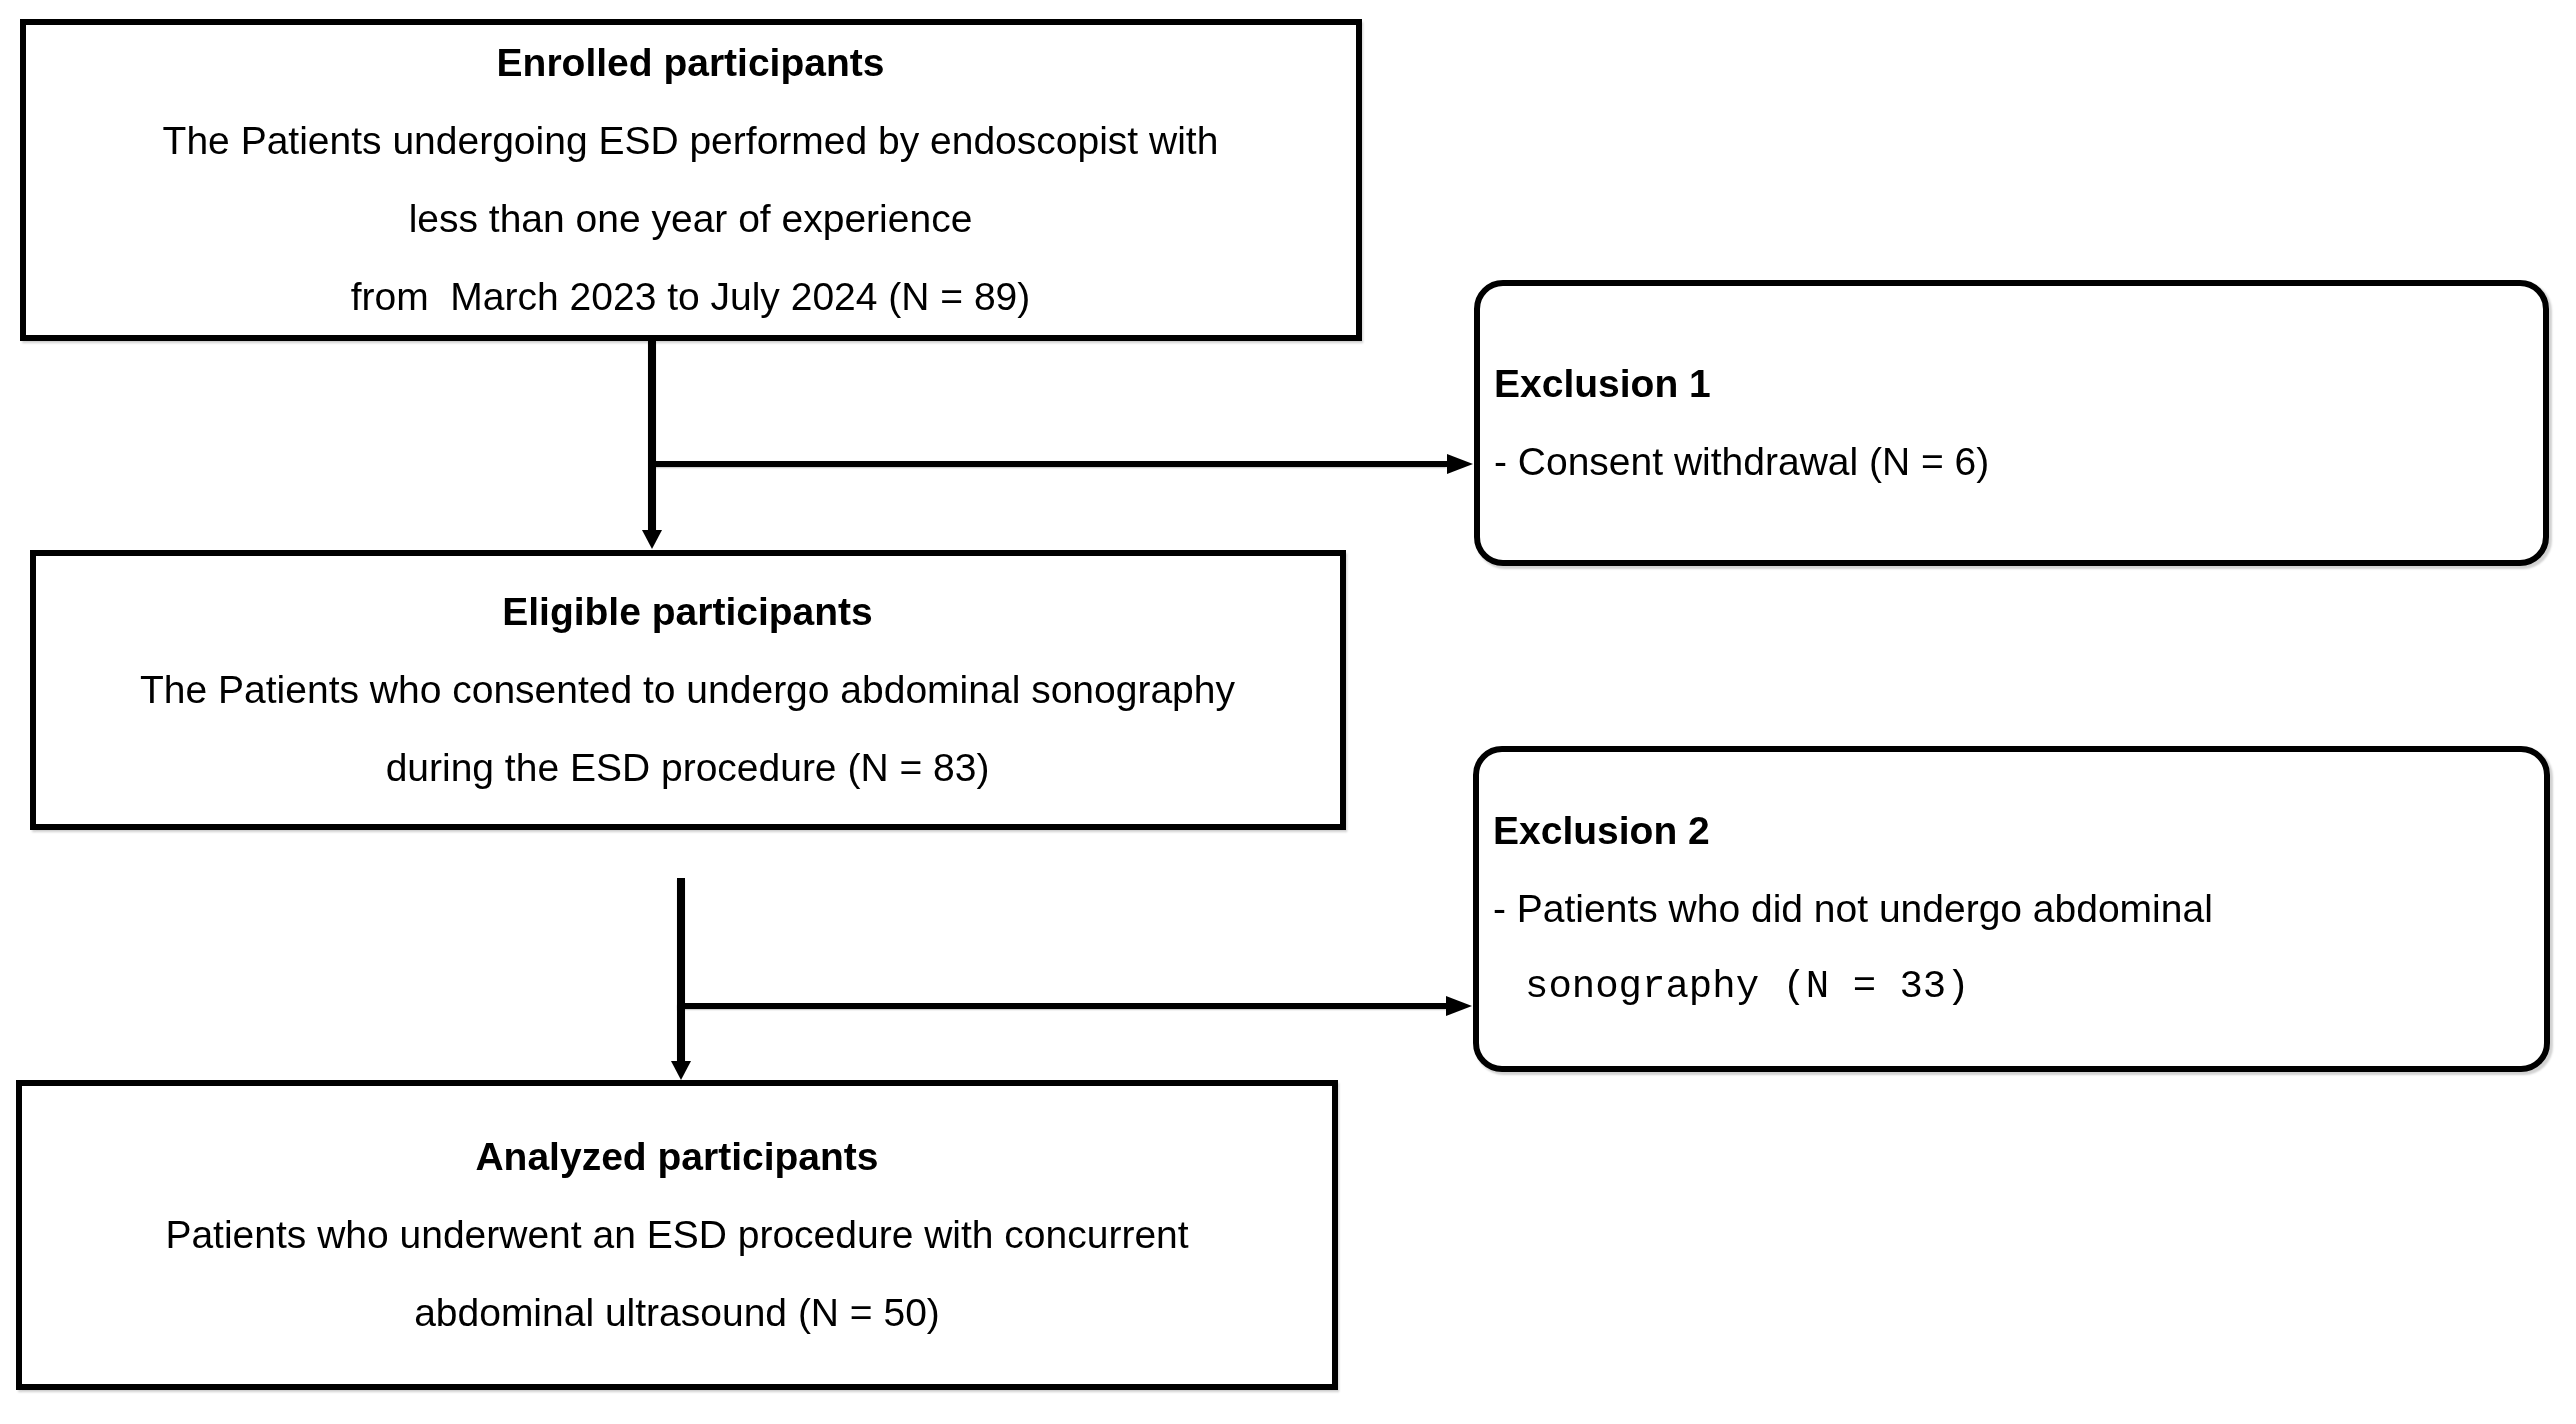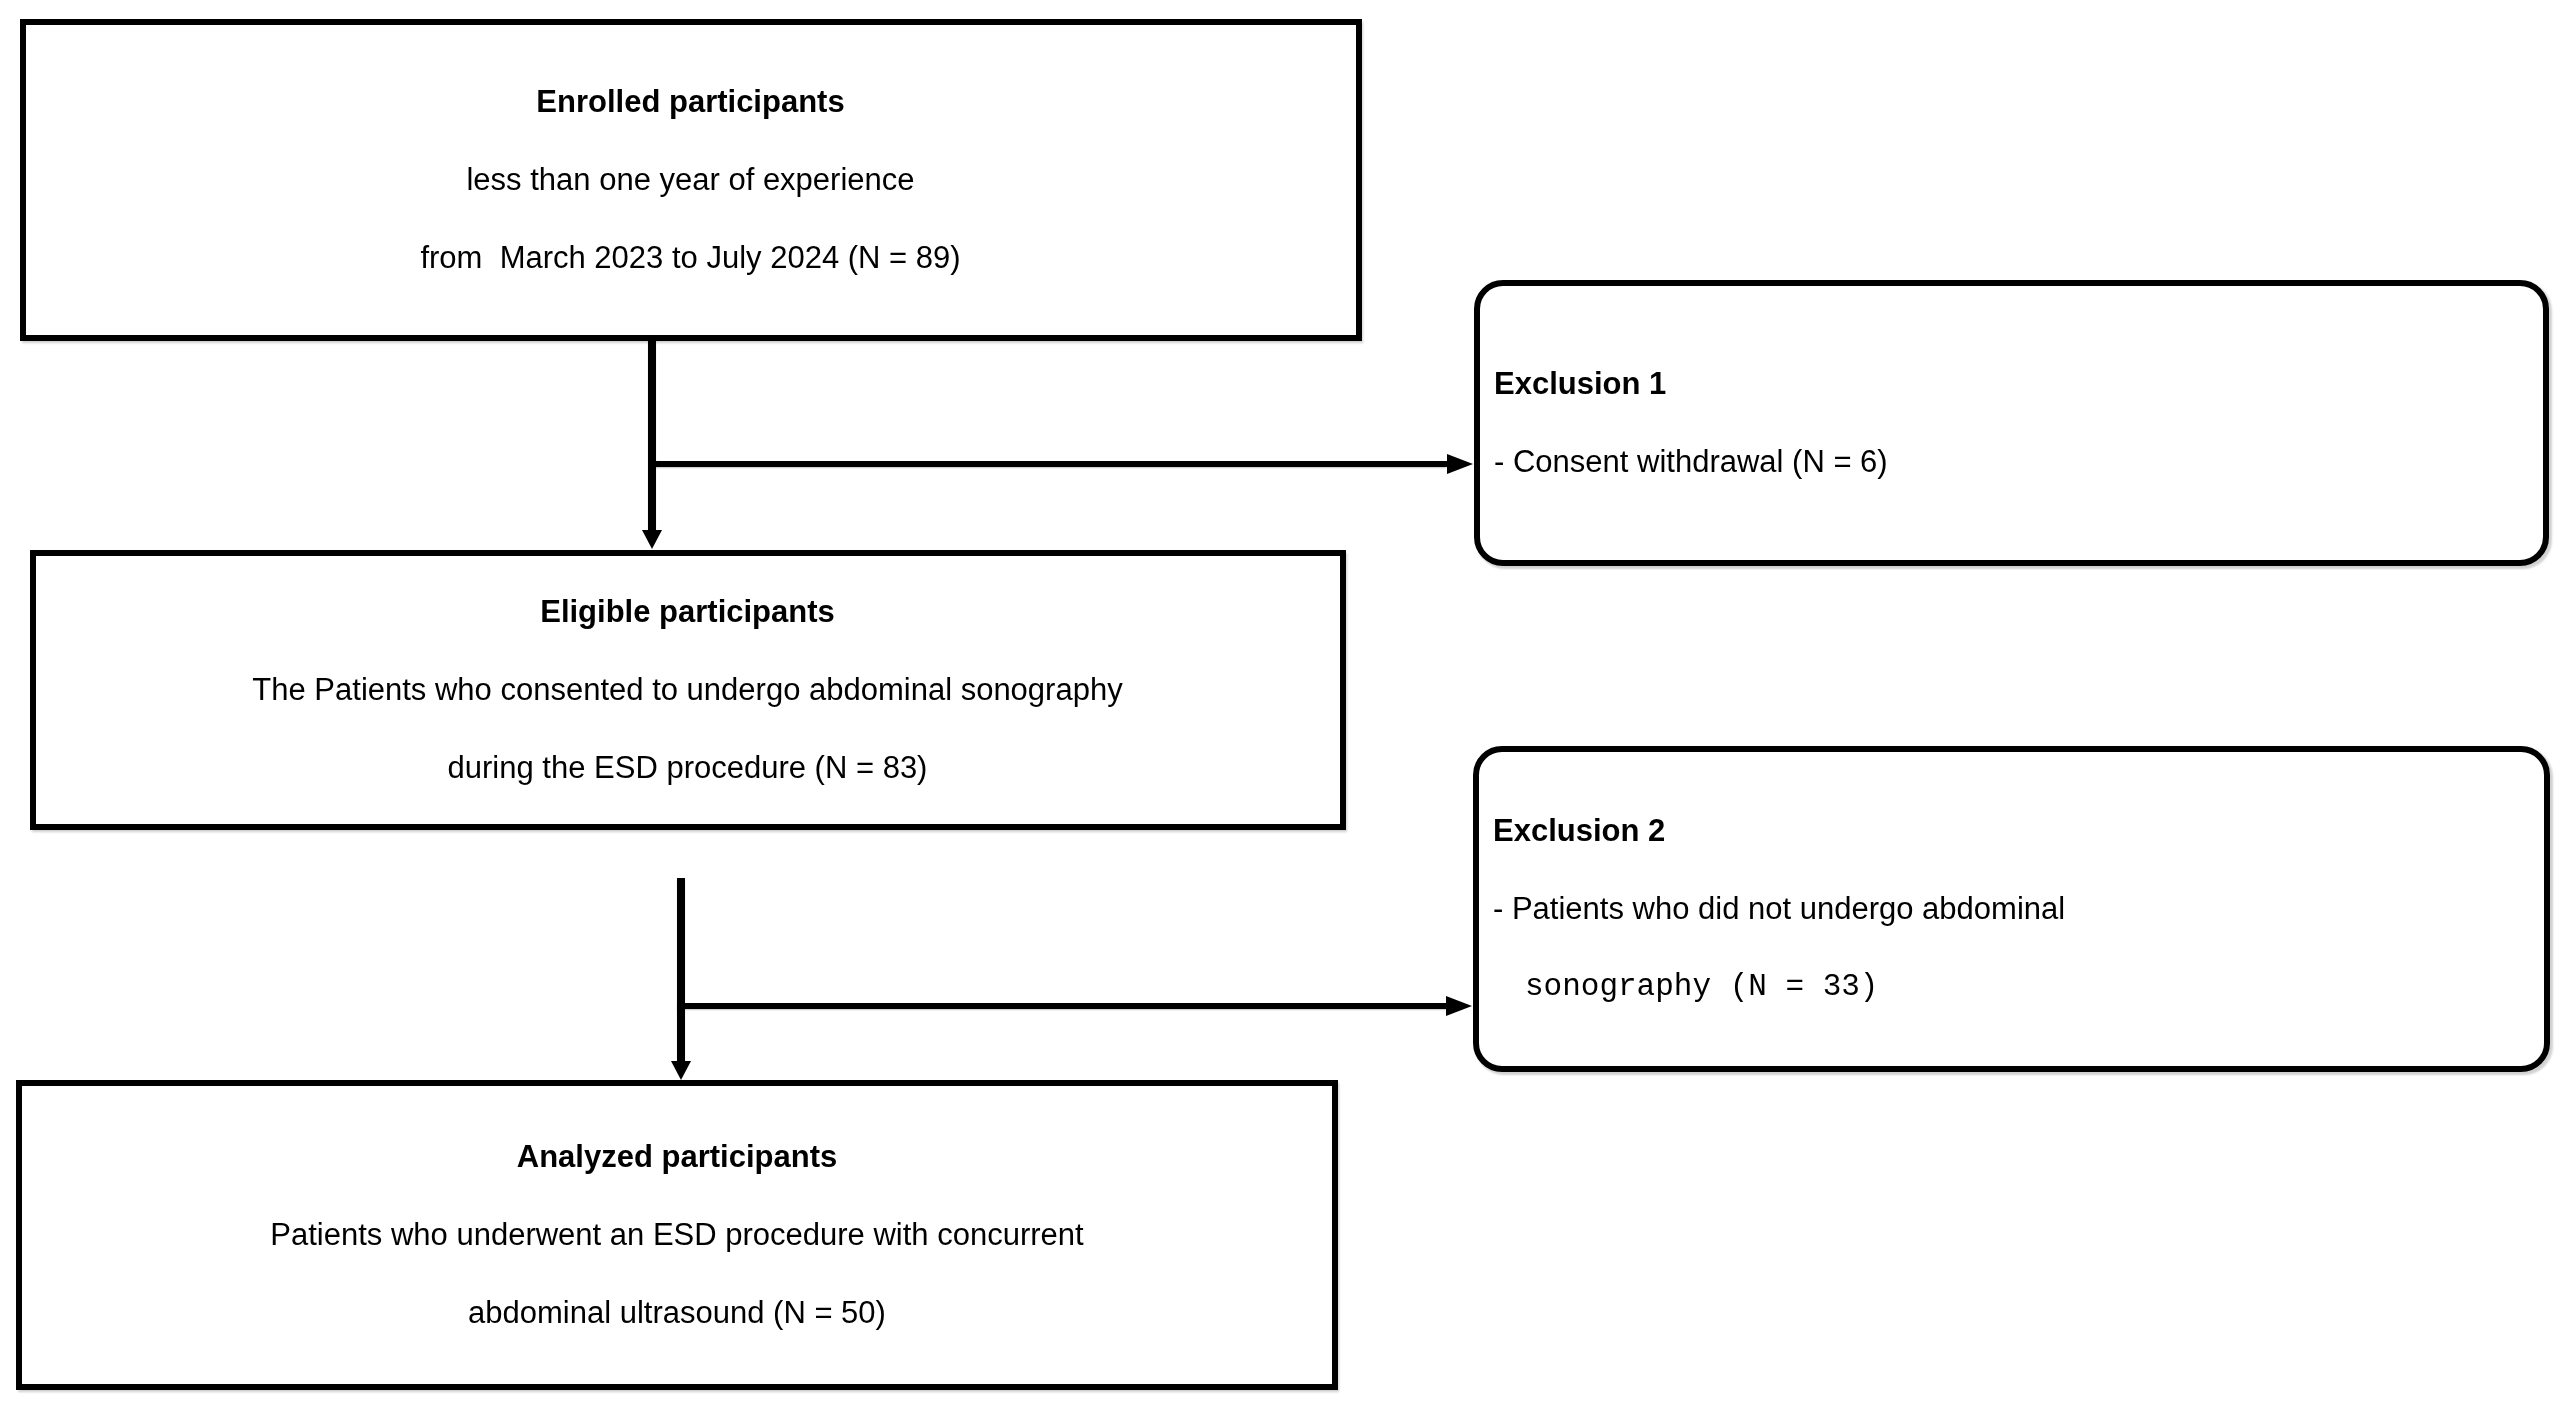--- a/index.html
+++ b/index.html
@@ -26,21 +26,21 @@
     display: flex;
     flex-direction: column;
     justify-content: center;
     box-shadow: 2.1px 2.8px 2.1px rgba(0,0,0,0.18);
   }
   .box.centered { align-items: center; }
   .box.lefted   { align-items: flex-start; padding-left: 14px; border-radius: 29px; }
   .tline {
     margin: 0;
     line-height: 78px;
-    font-size: 31px;
+    font-size: 39px;
     white-space: pre-wrap;
   }
   .centered .tline { text-align: center; }
   .lefted .tline   { text-align: left; }
   .bold { font-weight: bold; }
   .indent2 { padding-left: 32px; font-family: Liberation Mono, monospace; }
   .connector {
     position: absolute;
     background: #000000;
     box-shadow: 0 2.1px 1.4px rgba(0,0,0,0.18);
@@ -60,20 +60,21 @@
     border-left: 26.5px solid #000000;
   }
 </style>
 </head>
 <body>
 
 <div id="canvas">
 
   <div class="box centered" style="left:19.5px; top:19px; width:1342px; height:322px;">
     <p class="tline bold">Enrolled participants</p>
+    <p class="tline">The Patients undergoing ESD performed by endoscopist with</p>
     <p class="tline">less than one year of experience</p>
     <p class="tline">from  March 2023 to July 2024 (N = 89)</p>
   </div>
 
   <div class="box lefted" style="left:1474px; top:280px; width:1075px; height:286px;">
     <p class="tline bold">Exclusion 1</p>
     <p class="tline">- Consent withdrawal (N = 6)</p>
   </div>
 
   <div class="box centered" style="left:19.5px; top:550px; width:1316px; height:280px;margin-left:10px;">

